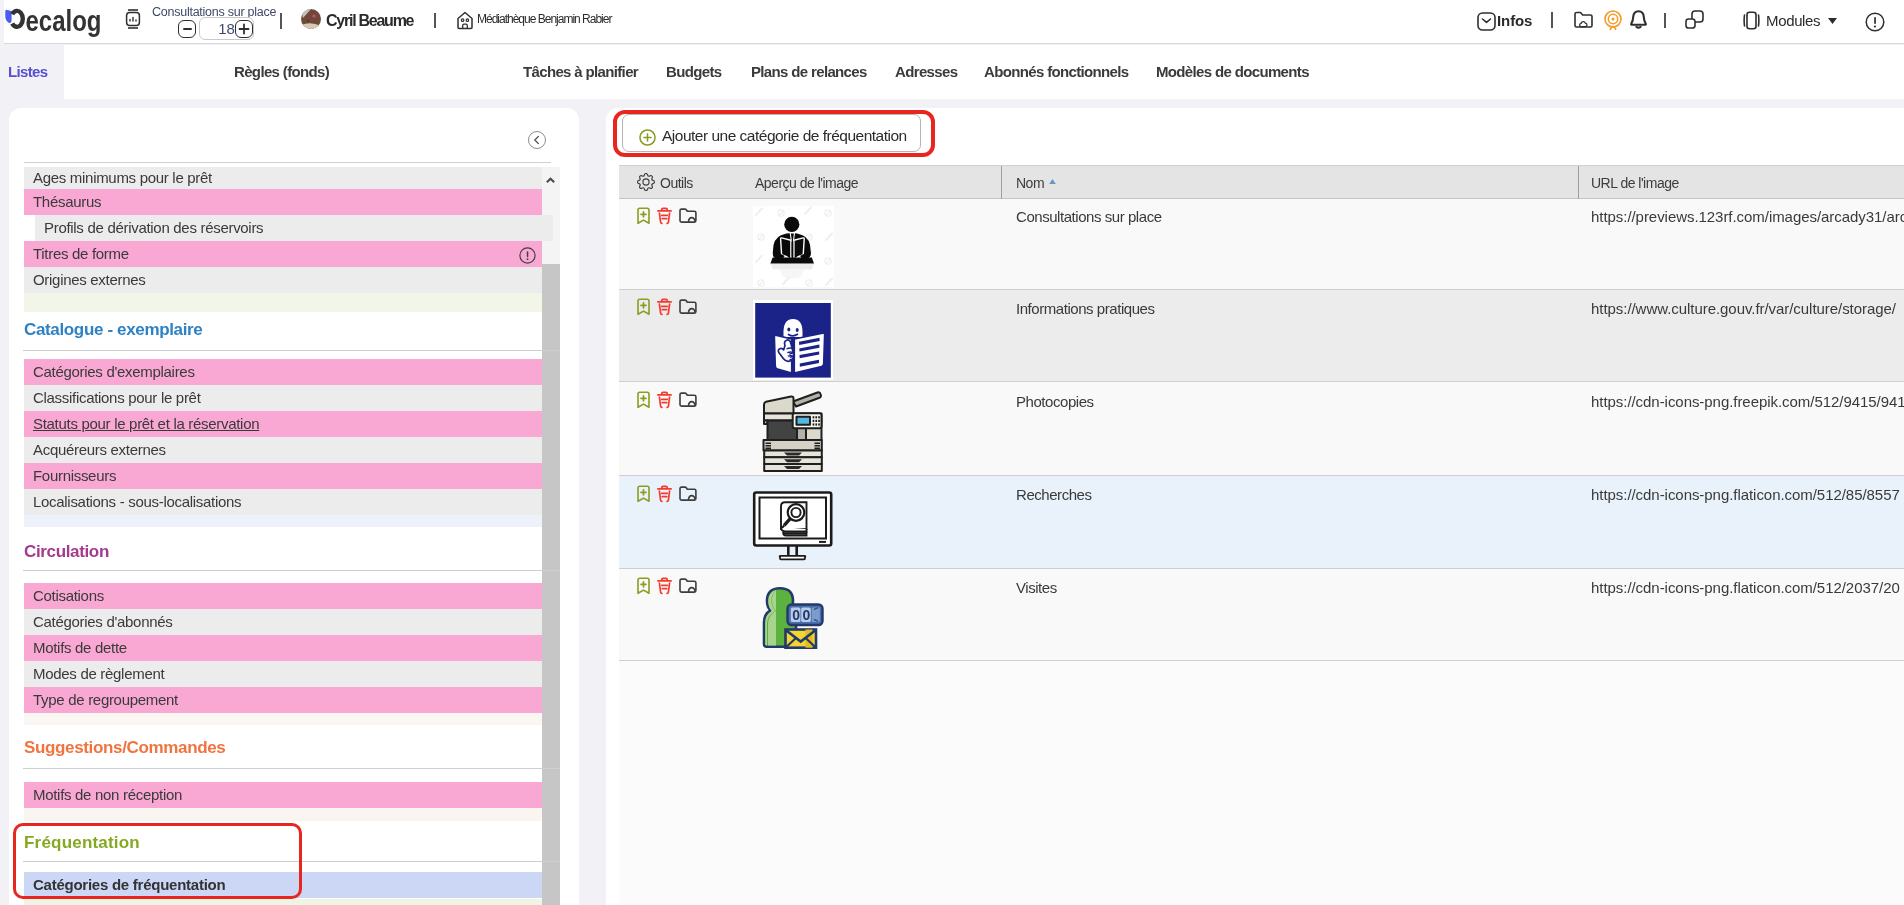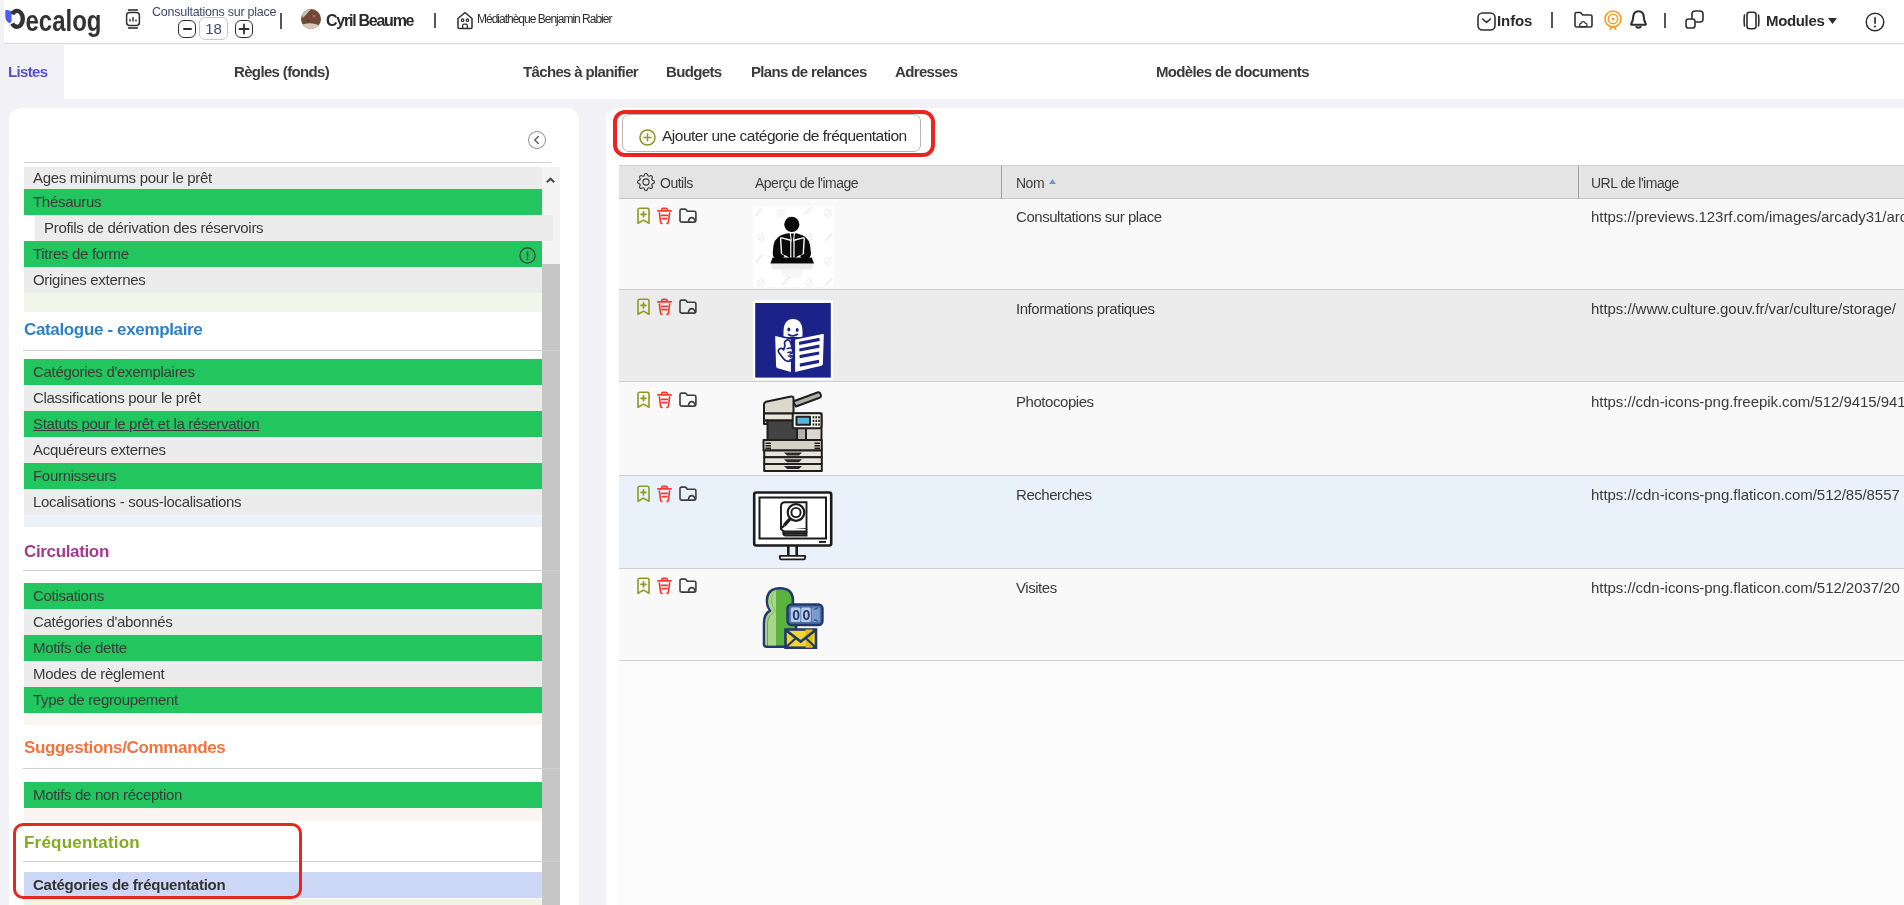--- a/index.html
+++ b/index.html
@@ -14,21 +14,21 @@
   .tab { position:absolute; top:0; height:54px; line-height:54px; font-size:15px; font-weight:bold; color:#3b3b3b; letter-spacing:-0.65px; white-space:nowrap; }
   .tab.active { color:#584fd1; }
 
   
   #lpanel { position:absolute; left:9px; top:108px; width:570px; height:797px; background:#ffffff; border-radius:12px 12px 0 0; }
   #mpanel { position:absolute; left:606px; top:108px; width:1298px; height:797px; background:#ffffff; border-radius:12px 0 0 0; }
 
   
   .lrow { position:absolute; left:23.5px; width:518.5px; height:26px; line-height:26px; font-size:15px; color:#3a3a3a; padding-left:9.5px; letter-spacing:-0.3px; white-space:nowrap; }
   .g { background:#ececec; }
-  .w { background:#22c55e; }
+  .w { background:#f9a8d4; }
   .sect { position:absolute; left:24px; font-size:17px; font-weight:bold; letter-spacing:-0.35px; white-space:nowrap; }
   .divider { position:absolute; left:23px; width:537px; height:1px; background:#cfcfcf; }
 
   
   .th-sep { position:absolute; top:166px; width:1px; height:33px; background:#9f9f9f; }
   .trow { position:absolute; left:619px; width:1285px; }
   .tname { position:absolute; left:1016px; font-size:15px; letter-spacing:-0.45px; color:#3a3a3a; }
   .turl  { position:absolute; left:1591px; font-size:15px; letter-spacing:-0.05px; color:#3a3a3a; white-space:nowrap; }
   .ticons { position:absolute; left:636px; }
 
@@ -49,21 +49,21 @@
     <path d="M3 1 H13" stroke="#2f2f2f" stroke-width="1.6"></path>
     <path d="M3 19 H13" stroke="#2f2f2f" stroke-width="1.6"></path>
     <rect x="1.6" y="3.6" width="12.8" height="12.8" rx="3" stroke="#2f2f2f" stroke-width="1.5" fill="none"></rect>
     <path d="M5 12 V10.5 M8 12 V8.5 M11 12 V11" stroke="#2f2f2f" stroke-width="1.4" stroke-linecap="round"></path>
   </svg>
   <div class="abs" style="left:148px; top:4.5px; font-size:12.5px; letter-spacing:-0.25px; color:#3e4a66; white-space:nowrap;">Consultations sur place</div>
 
   <div class="abs" style="left:174px; top:20px; width:18px; height:18px; border:1.6px solid #2f2f2f; border-radius:6px;"></div>
   <div class="abs" style="left:178.5px; top:27.6px; width:9px; height:2px; background:#2f2f2f; border-radius:1px;"></div>
 
-  <div class="abs" style="left:195px; top:17px; width:29px; height:23px; border:1px solid #c9c9c9; border-radius:6px; background:#fff; text-align:center; line-height:22px; font-size:15px; color:#3e4d6d;">18</div>
+  <div class="abs" style="left:195px; top:17px; width:55px; height:23px; border:1px solid #c9c9c9; border-radius:6px; background:#fff; text-align:center; line-height:22px; font-size:15px; color:#3e4d6d;">18</div>
 
   <div class="abs" style="left:231px; top:20px; width:18px; height:18px; border:1.6px solid #2f2f2f; border-radius:6px;"></div>
   <svg class="abs" style="left:231px; top:20px;" width="18" height="18" viewBox="0 0 18 18">
       <path d="M9 4.5 V13.5 M4.5 9 H13.5" stroke="#2f2f2f" stroke-width="1.8" stroke-linecap="round"></path>
     </svg>
 
   <div class="abs" style="left:276px; top:13px; width:1.5px; height:16px; background:#555;"></div>
 
   <svg class="abs" style="left:297px; top:9px;" width="20" height="20" viewBox="0 0 20 20">
     <defs>
@@ -118,38 +118,39 @@
 
   <svg class="abs" style="left:1681px; top:10px;" width="19" height="20" viewBox="0 0 19 20">
     <rect x="7" y="1" width="11" height="11" rx="3" stroke="#2f2f2f" stroke-width="1.6" fill="none"></rect>
     <rect x="1" y="9" width="9" height="9" rx="2.6" stroke="#2f2f2f" stroke-width="1.6" fill="#fff"></rect>
   </svg>
 
   <svg class="abs" style="left:1739px; top:11px;" width="17" height="19" viewBox="0 0 17 19">
     <rect x="4" y="1.2" width="9" height="16.6" rx="2.5" stroke="#2f2f2f" stroke-width="1.6" fill="none"></rect>
     <path d="M1.5 4 Q0.8 9.5 1.5 15 M15.5 4 Q16.2 9.5 15.5 15" stroke="#2f2f2f" stroke-width="1.6" fill="none" stroke-linecap="round"></path>
   </svg>
-  <div class="abs" style="left:1762px; top:12px; font-size:15px; font-weight:bold; letter-spacing:-0.35px; color:#2b2b2b;">Modules</div>
+  <div class="abs" style="left:1762px; top:12px; font-size:15px; font-weight:normal; letter-spacing:-0.35px; color:#2b2b2b;">Modules</div>
   <svg class="abs" style="left:1824px; top:18px;" width="9" height="6" viewBox="0 0 9 6">
       <path d="M0 0 L9 0 L4.5 6 Z" fill="#2b2b2b"></path>
     </svg>
 
   <svg class="abs" style="left:1861px; top:12px;" width="20" height="20" viewBox="0 0 20 20">
     <circle cx="10" cy="10" r="8.8" stroke="#2f2f2f" stroke-width="1.5" fill="none"></circle>
     <rect x="9.2" y="5" width="1.7" height="7" rx="0.8" fill="#2f2f2f"></rect>
     <circle cx="10" cy="14.5" r="1.1" fill="#2f2f2f"></circle>
   </svg>
 </div>
 <div id="tabbar">
   <div class="tab active" style="left:0; width:64px; padding-left:8px; box-sizing:border-box; background:#f1f1f6;">Listes</div>
   <div class="tab" style="left:234px;">Règles (fonds)</div>
   <div class="tab" style="left:523px;">Tâches à planifier</div>
   <div class="tab" style="left:666px;">Budgets</div>
   <div class="tab" style="left:751px;">Plans de relances</div>
   <div class="tab" style="left:895px;">Adresses</div>
+  <div class="tab" style="left:984px;">Abonnés fonctionnels</div>
   <div class="tab" style="left:1156px;">Modèles de documents</div>
 </div>
 
 <div id="lpanel"></div>
 <div id="mpanel"></div>
 
 <div id="leftcontent">
 
   <div class="abs" style="left:528px; top:131px; width:18px; height:18px; border:1px solid #8d8d8d; border-radius:50%;">
     <svg width="16" height="16" viewBox="0 0 16 16" style="position:absolute;left:0;top:0;">

